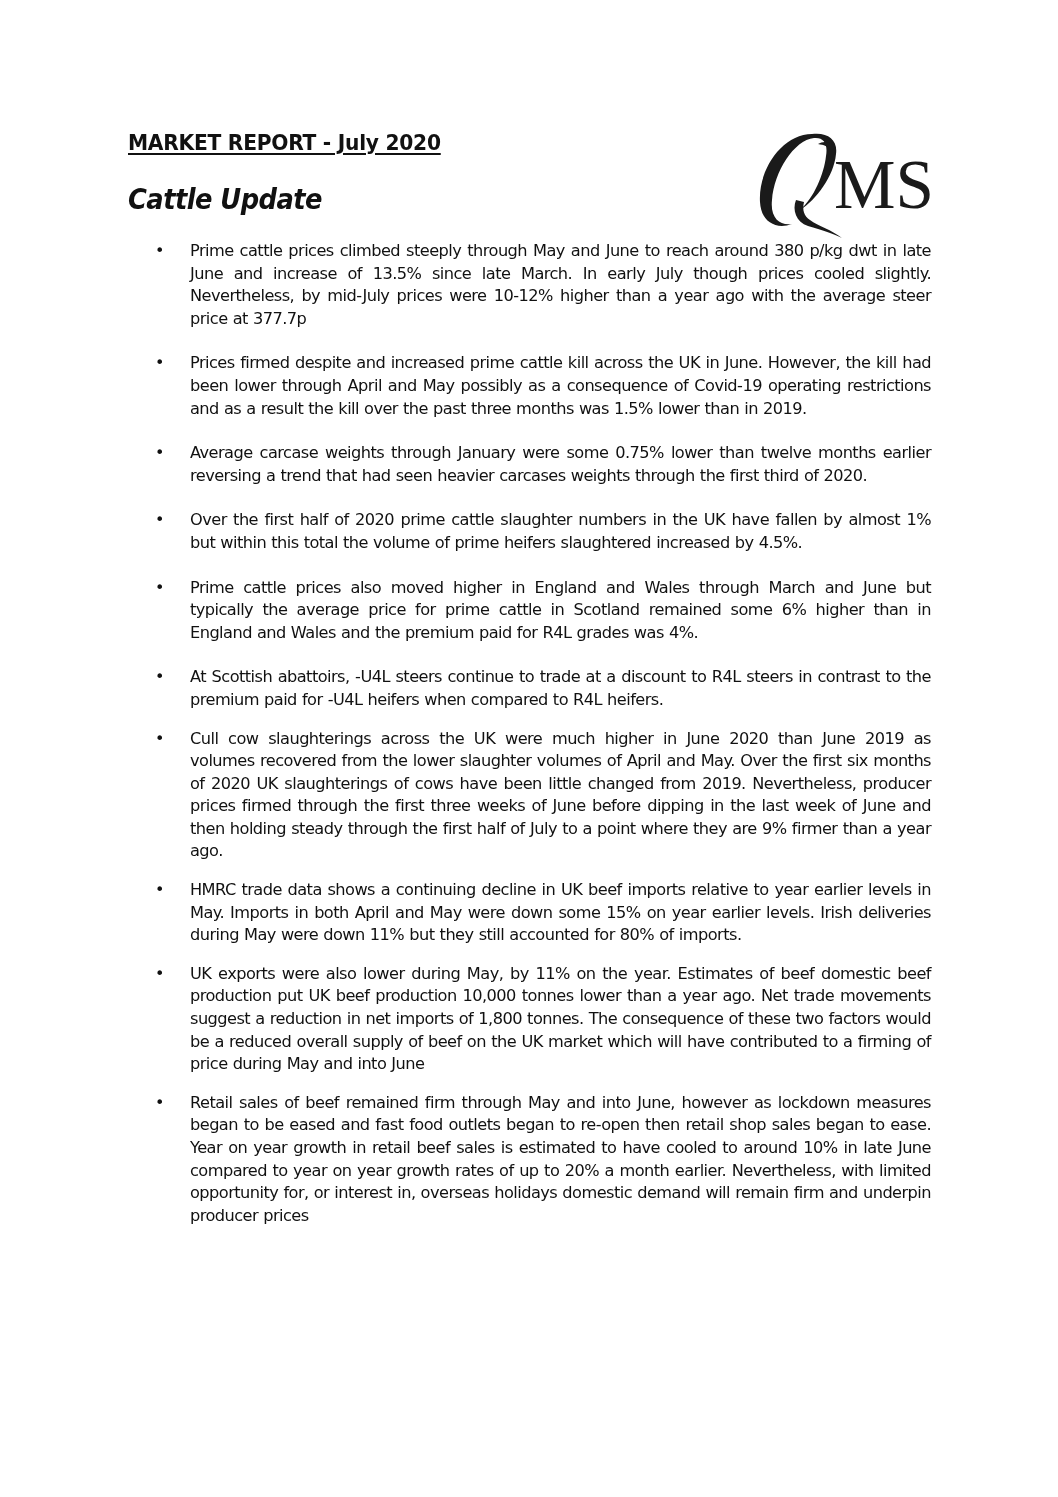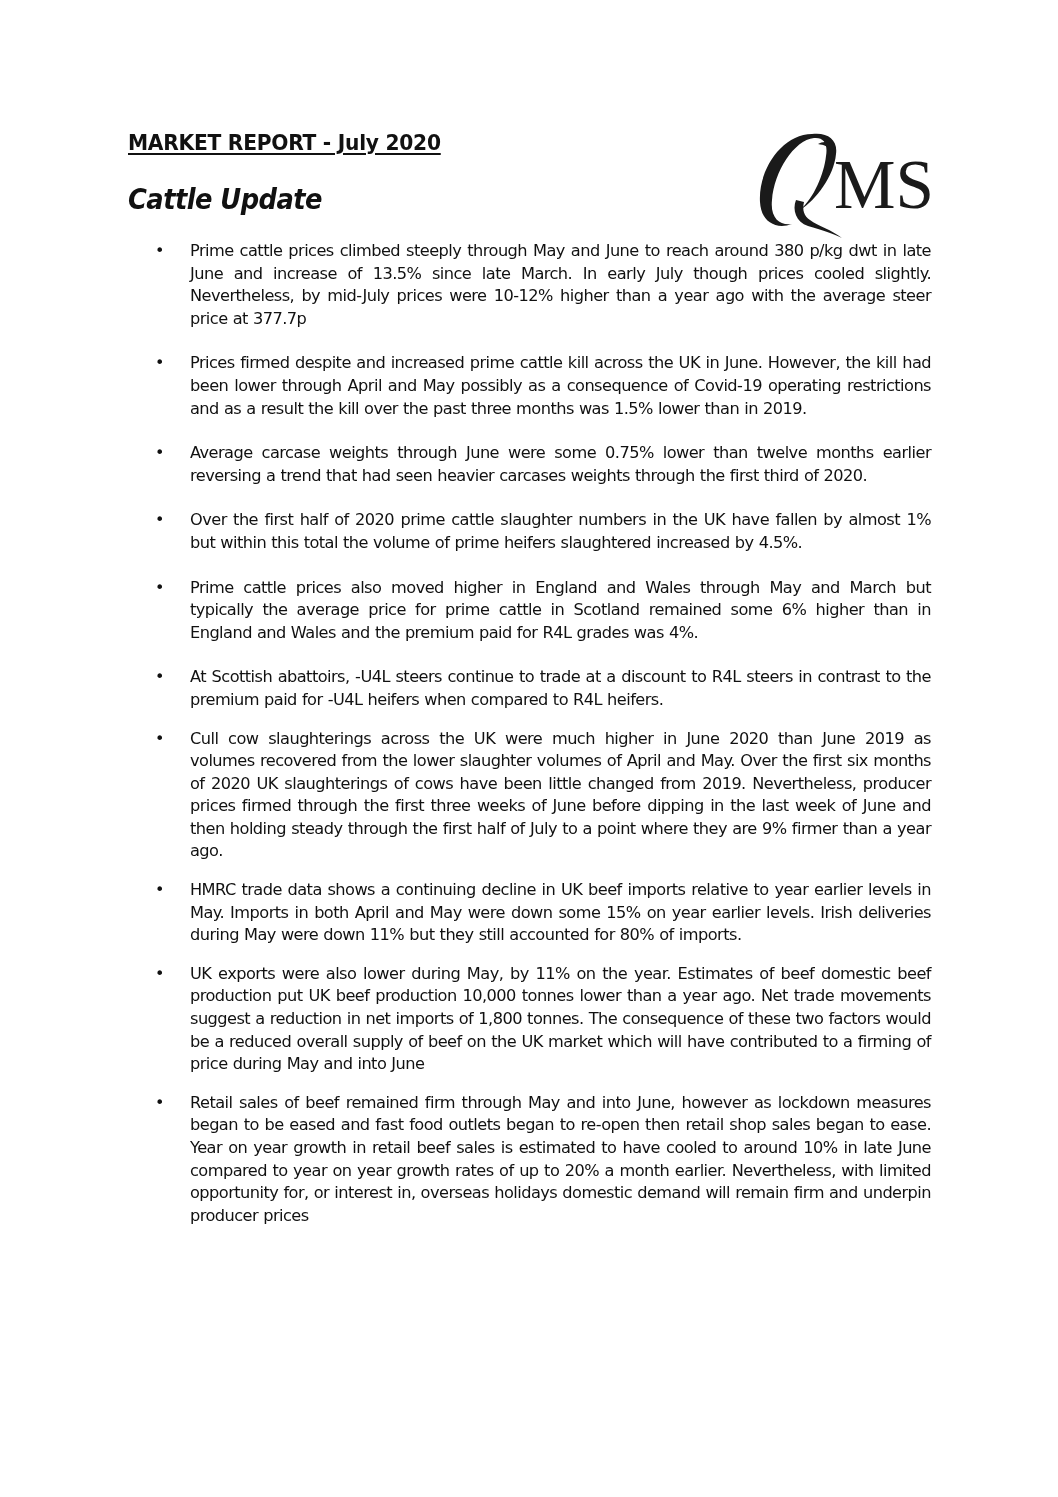--- a/index.html
+++ b/index.html
@@ -106,29 +106,29 @@
   <li class="bullet-item b0">
     <span class="bullet-dot">•</span>
     <span>Prime cattle prices climbed steeply through May and June to reach around 380 p/kg dwt in late June and increase of 13.5% since late March.  In early July though prices cooled slightly.  Nevertheless, by mid-July prices were 10-12% higher than a year ago with the average steer price at 377.7p</span>
   </li>
   <li class="bullet-item b1">
     <span class="bullet-dot">•</span>
     <span>Prices firmed despite and increased prime cattle kill across the UK in June.  However, the kill had been lower through April and May possibly as a consequence of Covid-19 operating restrictions and as a result the kill over the past three months was 1.5% lower than in 2019.</span>
   </li>
   <li class="bullet-item b2">
     <span class="bullet-dot">•</span>
-    <span>Average carcase weights through June were some 0.75% lower than twelve months earlier reversing a trend that had seen heavier carcases weights through the first third of 2020.</span>
+    <span>Average carcase weights through January were some 0.75% lower than twelve months earlier reversing a trend that had seen heavier carcases weights through the first third of 2020.</span>
   </li>
   <li class="bullet-item b3">
     <span class="bullet-dot">•</span>
     <span>Over the first half of 2020 prime cattle slaughter numbers in the UK have fallen by almost 1% but within this total the volume of prime heifers slaughtered increased by 4.5%.</span>
   </li>
   <li class="bullet-item b4">
     <span class="bullet-dot">•</span>
-    <span>Prime cattle prices also moved higher in England and Wales through May and March but typically the average price for prime cattle in Scotland remained some 6% higher than in England and Wales and the premium paid for R4L grades was 4%.</span>
+    <span>Prime cattle prices also moved higher in England and Wales through March and June but typically the average price for prime cattle in Scotland remained some 6% higher than in England and Wales and the premium paid for R4L grades was 4%.</span>
   </li>
   <li class="bullet-item b5">
     <span class="bullet-dot">•</span>
     <span>At Scottish abattoirs, -U4L steers continue to trade at a discount to R4L steers in contrast to the premium paid for -U4L heifers when compared to R4L heifers.</span>
   </li>
   <li class="bullet-item b6">
     <span class="bullet-dot">•</span>
     <span>Cull cow slaughterings across the UK were much higher in June 2020 than June 2019 as volumes recovered from the lower slaughter volumes of April and May.  Over the first six months of 2020 UK slaughterings of cows have been little changed from 2019.  Nevertheless, producer prices firmed through the first three weeks of June before dipping in the last week of June and then holding steady through the first half of July to a point where they are 9% firmer than a year ago.</span>
   </li>
   <li class="bullet-item b7">

